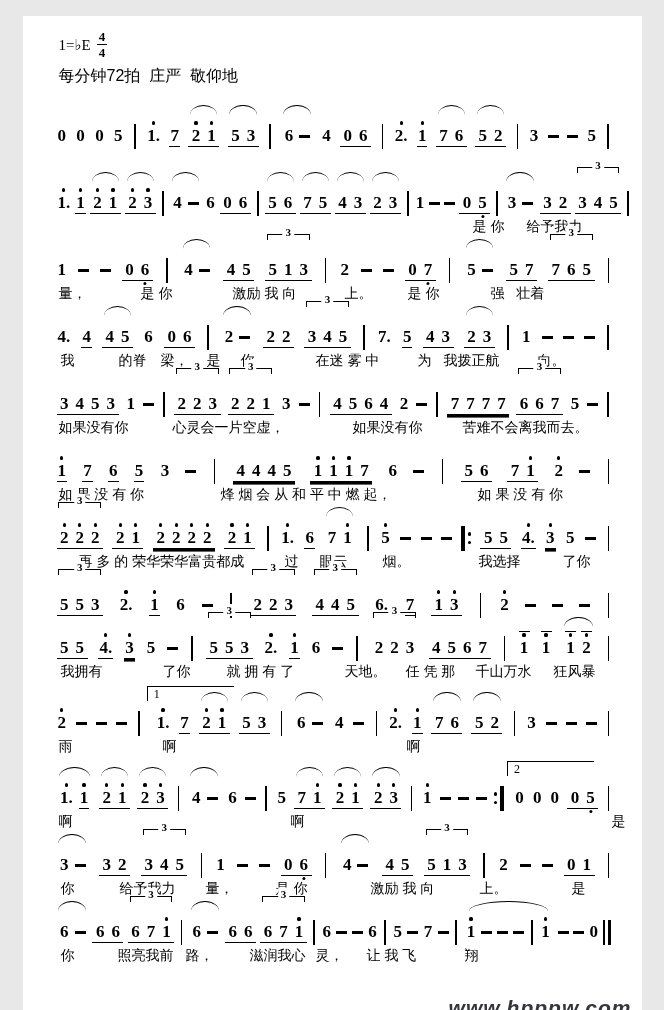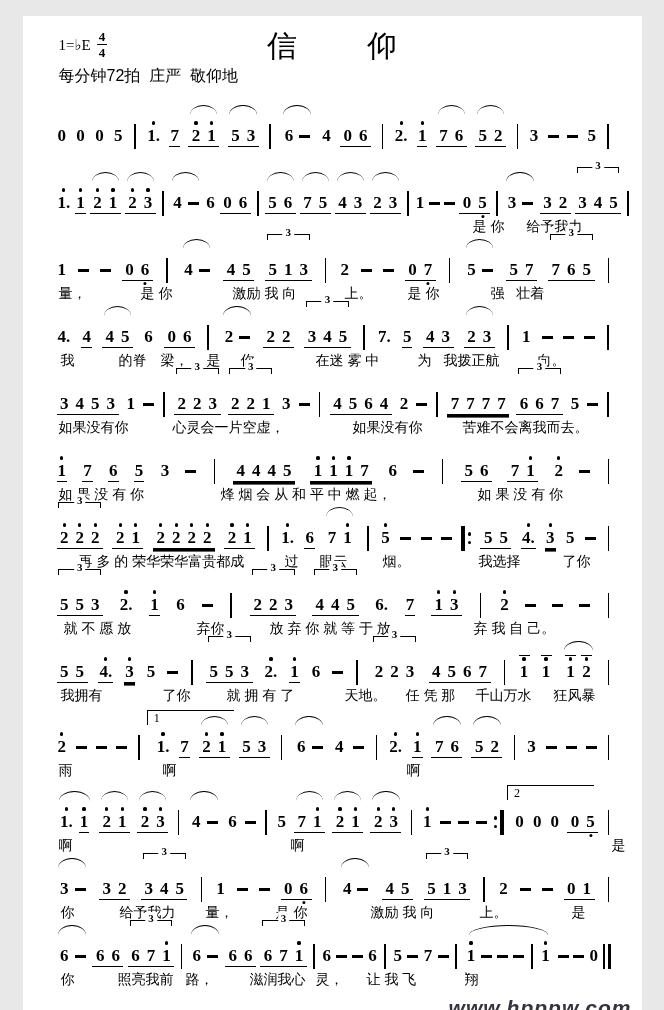--- a/index.html
+++ b/index.html
@@ -65,23 +65,20 @@
 
   <div class="hdr">
     <div class="keysig">
       <span>1=♭E</span>
       <span class="frac">
         <span class="top">4</span>
         <span class="bot">4</span>
       </span>
     </div>
     <div class="tempo">每分钟72拍  庄严  敬仰地</div>
-    <div class="title">
-      <span class="t1">信</span><span class="t2">仰</span>
-    </div>
   </div>
 
   <div class="score">
       <div class="mline">
         <div class="nrow">
           <span class="nt">
             <span class="ma"></span>
             <span class="dg">0</span>
           </span>
           <span class="nt">
@@ -1540,26 +1537,20 @@
             <span class="dgwrap">
               <div class="dsh"></div>
             </span>
           </span>
           <span class="nt">
             <span class="ma"></span>
             <span class="dgwrap">
               <div class="bl"></div>
             </span>
           </span>
-        </div>
-        <div class="lrow">
-          <span class="lseg" style="left: 9px;">就 不 愿 放</span>
-          <span class="lseg" style="left: 142px;">弃你，</span>
-          <span class="lseg" style="left: 215px;">放 弃 你 就 等 于 放</span>
-          <span class="lseg" style="left: 419px;">弃 我 自 己。</span>
         </div>
       </div>
       <div class="mline">
         <div class="nrow">
           <span class="grp">
             <span class="gin u1">
               <span class="nt">
                 <span class="ma"></span>
                 <span class="dg">5</span>
               </span>

